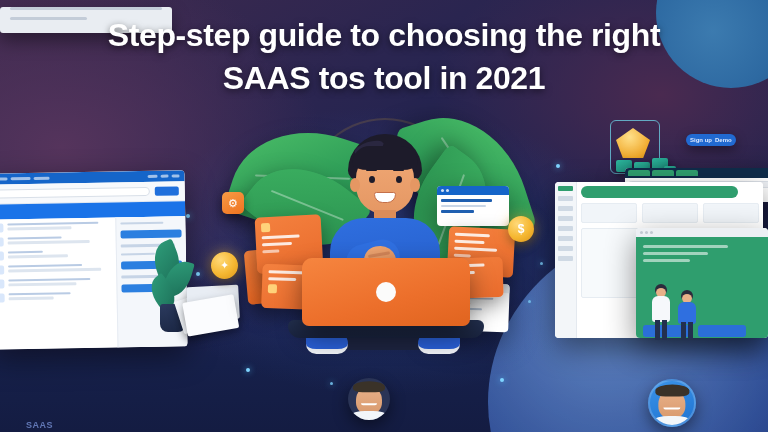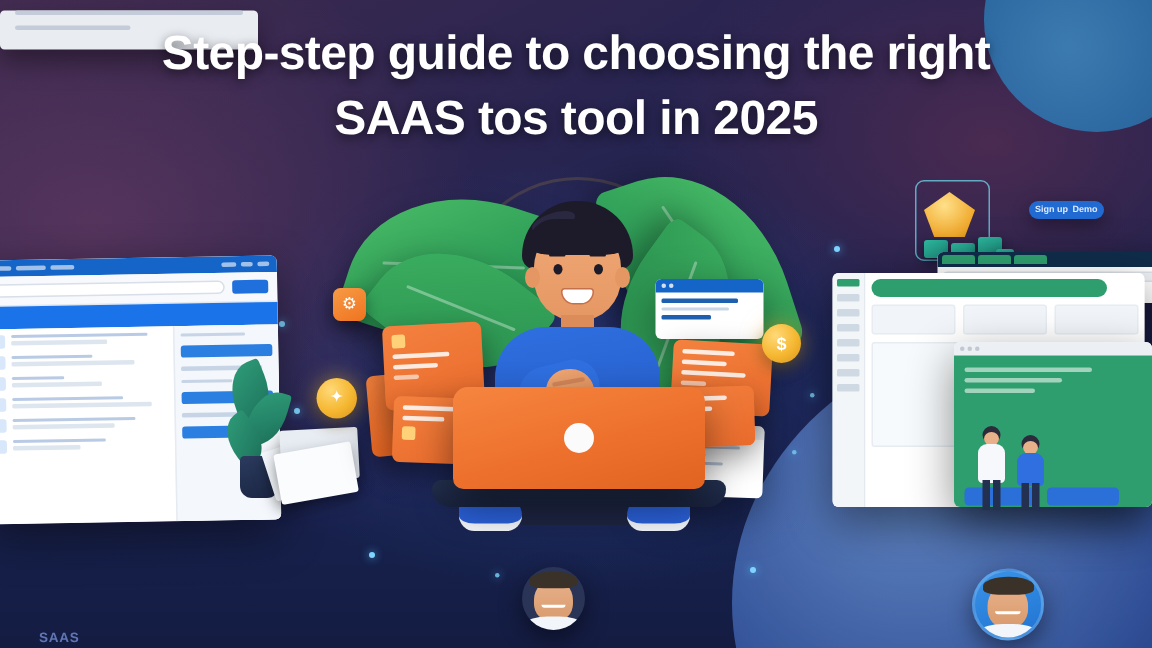--- a/index.html
+++ b/index.html
@@ -268,21 +268,21 @@
     <div class="dot" style="left:500px;top:378px;"></div>
     <div class="dot sm" style="left:540px;top:262px;"></div>
     <div class="dot" style="left:556px;top:164px;"></div>
     <div class="dot sm" style="left:592px;top:206px;"></div>
     <div class="dot sm" style="left:528px;top:300px;"></div>
     <div class="dot" style="left:196px;top:272px;"></div>
   </div>
 
   <div class="title">
     <span>Step-step guide to choosing the right</span>
-    <span class="l2">SAAS tos tool in 2025</span>
+    <span class="l2">SAAS tos tool in 2021</span>
   </div>
 
   <div class="arc"></div>
   <div class="leaf" id="leafL">
       <div class="vein"></div>
     </div>
   <div class="leaf" id="leafR">
       <div class="vein"></div>
     </div>
   <div class="leaf" id="leafL2">

